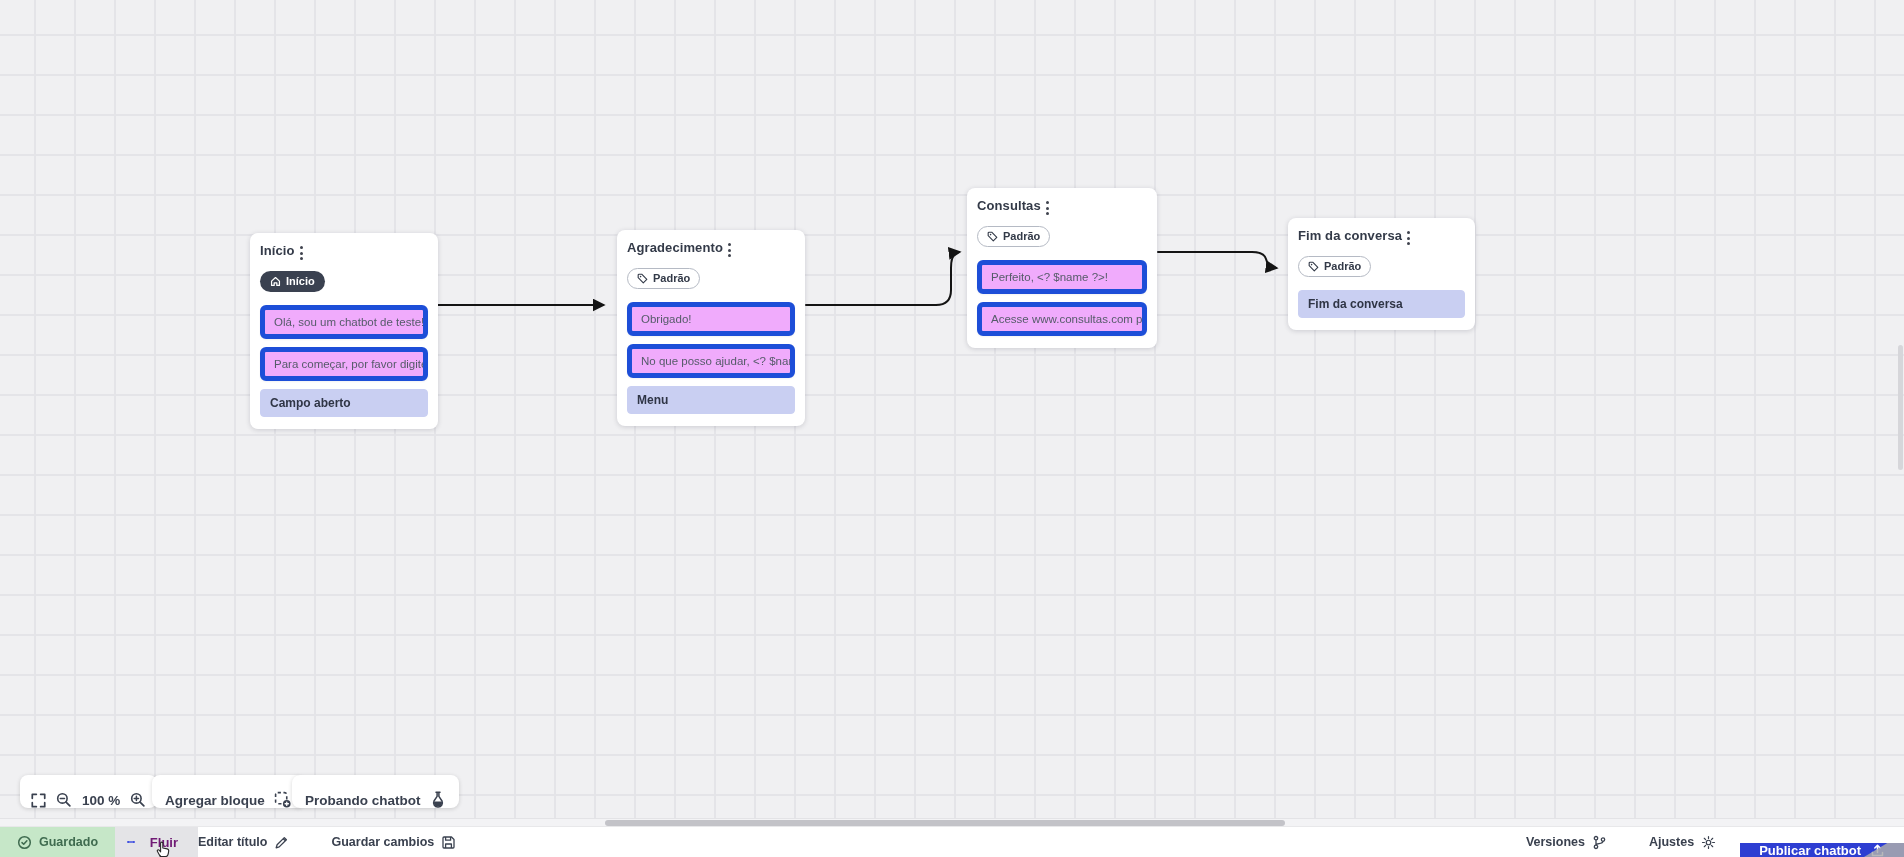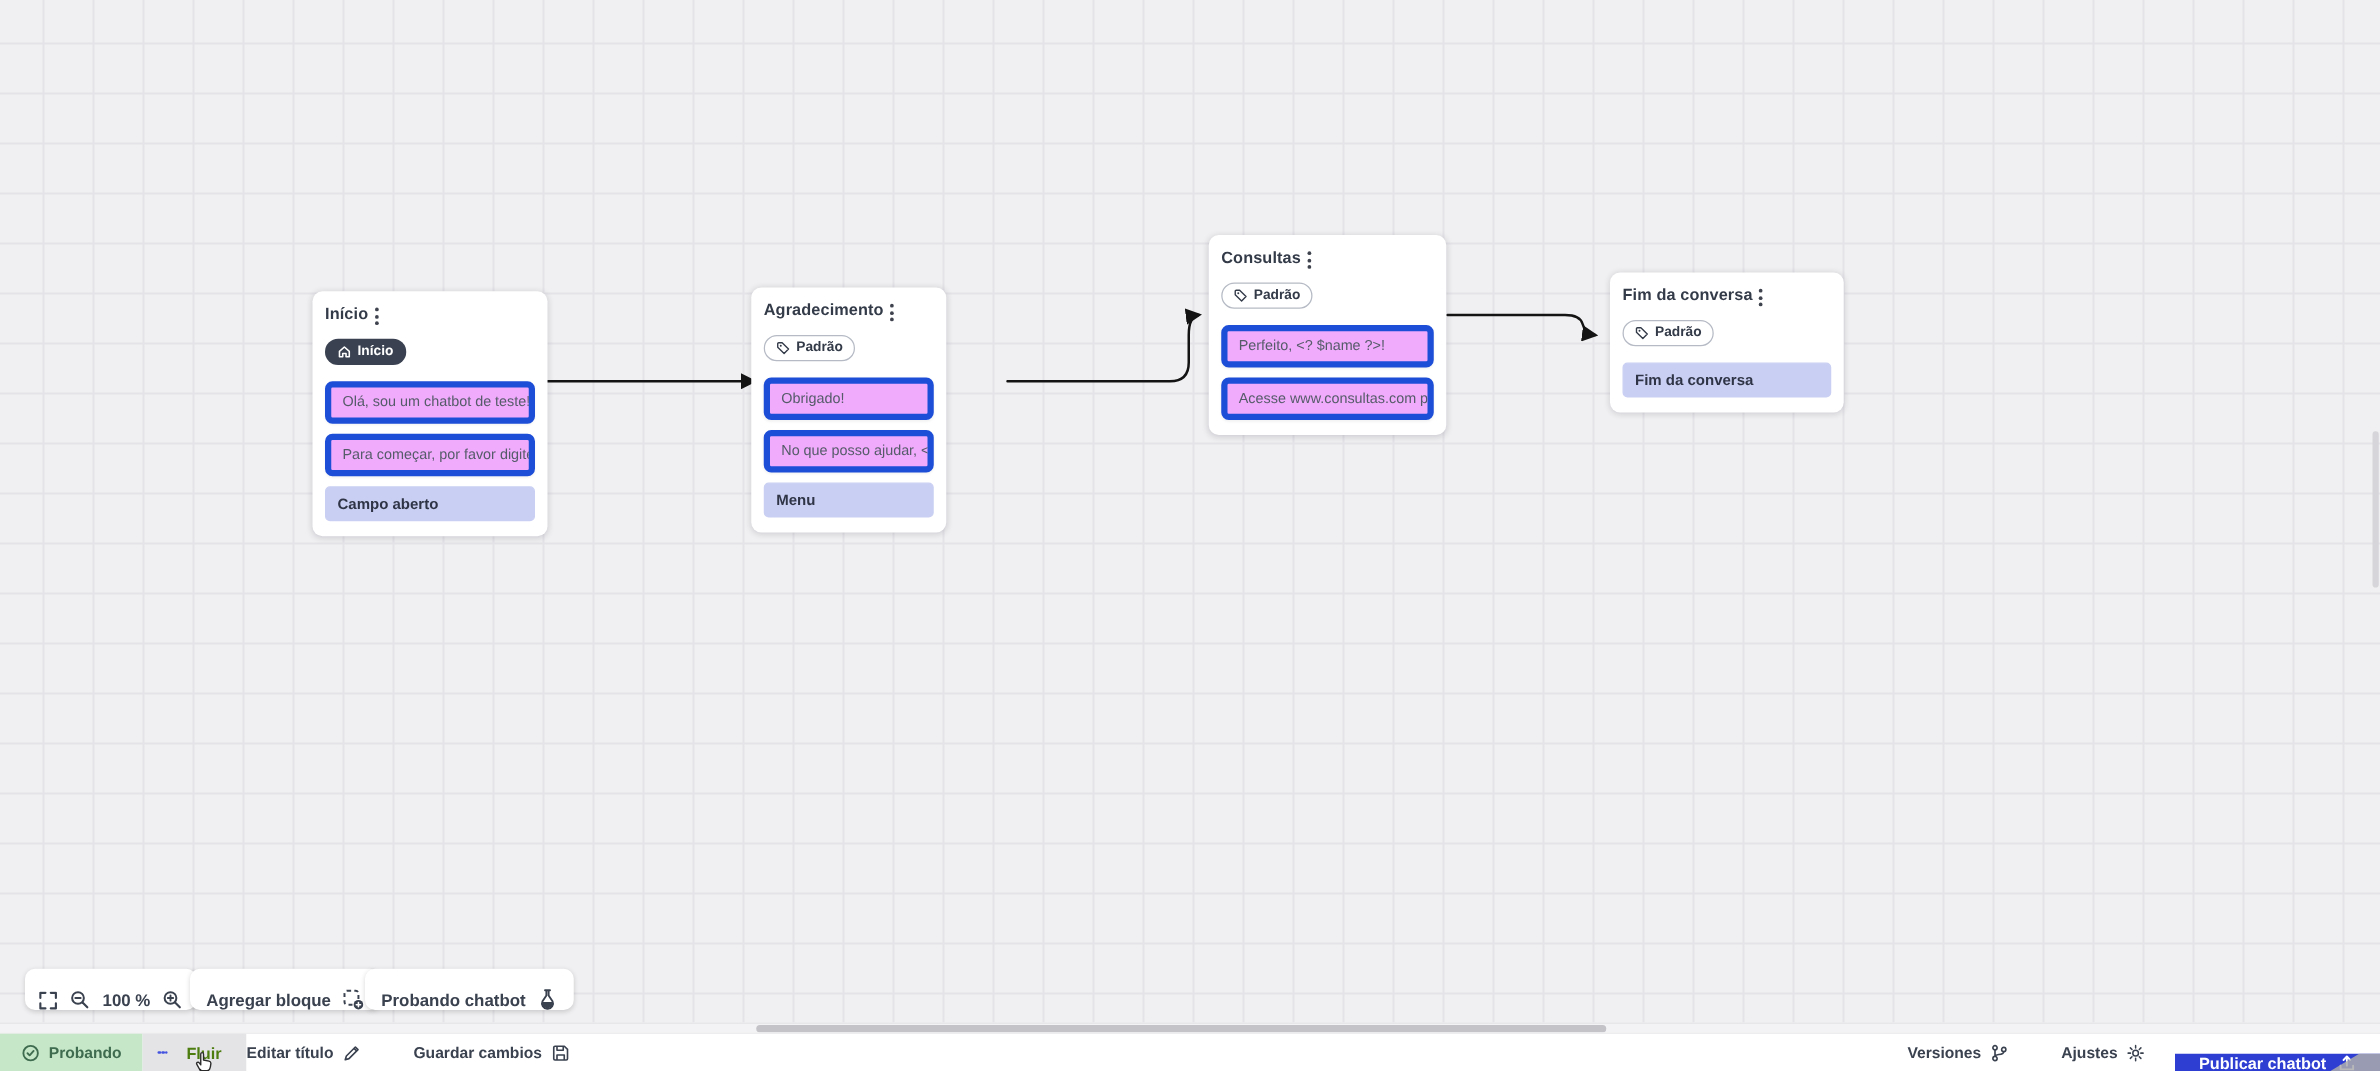--- a/index.html
+++ b/index.html
@@ -51,21 +51,21 @@
     background:#c3c3c8; border-radius:3px; }
   .vthumb { position:absolute; right:1px; top:345px; width:5px; height:125px;
     background:#d6d6da; border-radius:3px; }
 
   
   .bottombar { position:absolute; left:0; right:0; bottom:0; height:31px;
     background:#fff; border-top:1px solid #e8e8ea; display:flex; align-items:stretch;
     font-size:12.5px; color:#3a414f; }
   .bar-item { display:flex; align-items:center; gap:7px; cursor:pointer; white-space:nowrap; }
   .saved { background:#c6e7c8; color:#3f6b4f; font-weight:700; padding:0 17px; }
-  .fluir { background:#e4e4e7; color:#4d7c0f; font-weight:600; padding:0 20px 0 12px; gap:15px; font-size:13px; }
+  .fluir { background:#e4e4e7; color:#701a75; font-weight:600; padding:0 20px 0 12px; gap:15px; font-size:13px; }
   .fluir .drag i { display:block; width:2.6px; height:2.6px; border-radius:50%; background:#4353e0; margin:1.8px auto; }
   .editar { font-weight:600; }
   .guardarc { margin-left:42px; font-weight:600; }
   .versiones { margin-left:auto; font-weight:600; }
   .ajustes { margin-left:42px; margin-right:24px; font-weight:600; }
   .publish { background:#2e3ed2; color:#fff; font-weight:700; padding:0 19px; gap:9px;
     font-size:13px; position:relative; overflow:hidden;margin-top:16px; }
   .corner-grip { position:absolute; right:0; bottom:0; width:0; height:0;
     border-left:40px solid transparent; border-bottom:24px solid #ababad; opacity:.85; }
 
@@ -108,21 +108,21 @@
               <path d="M2 6.5 L7 2 L12 6.5 V12 H8.7 V8.6 H5.3 V12 H2 Z" fill="none" stroke="#fff" stroke-width="1.6" stroke-linejoin="round"></path>
             </svg>
         </span>
         <span>Início</span>
       </span>
       <div class="msg first">Olá, sou um chatbot de teste!</div>
       <div class="msg">Para começar, por favor digite o ...</div>
       <div class="msg highlight">Campo aberto</div>
     </div>
 
-    <div class="node" style="left:601px; top:230px; width:156px;">
+    <div class="node" style="left:617px; top:230px; width:188px;">
       <div class="node-head">
         <span class="node-title">Agradecimento</span>
         <span class="dots">
             <i></i>
             <i></i>
             <i></i>
           </span>
       </div>
       <span class="badge outline">
         <span class="icon">
@@ -232,21 +232,21 @@
   <div class="vthumb"></div>
 
   <div class="bottombar">
     <div class="bar-item saved">
       <span class="icon">
         <svg width="15" height="15" viewBox="0 0 15 15">
             <circle cx="7.5" cy="7.5" r="5.8" fill="none" stroke="#3f6b4f" stroke-width="1.5"></circle>
             <path d="M5 7.6 l1.7 1.7 3.2-3.6" fill="none" stroke="#3f6b4f" stroke-width="1.5" stroke-linecap="round" stroke-linejoin="round"></path>
           </svg>
       </span>
-      <span>Probando</span>
+      <span>Guardado</span>
     </div>
 
     <div class="bar-item fluir">
       <span class="drag icon">
           <i></i>
           <i></i>
           <i></i>
         </span>
       <span>Fluir</span>
     </div>

